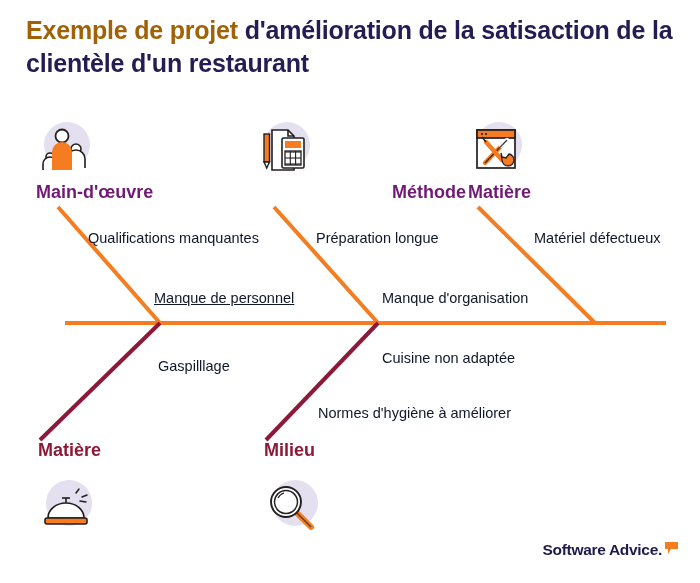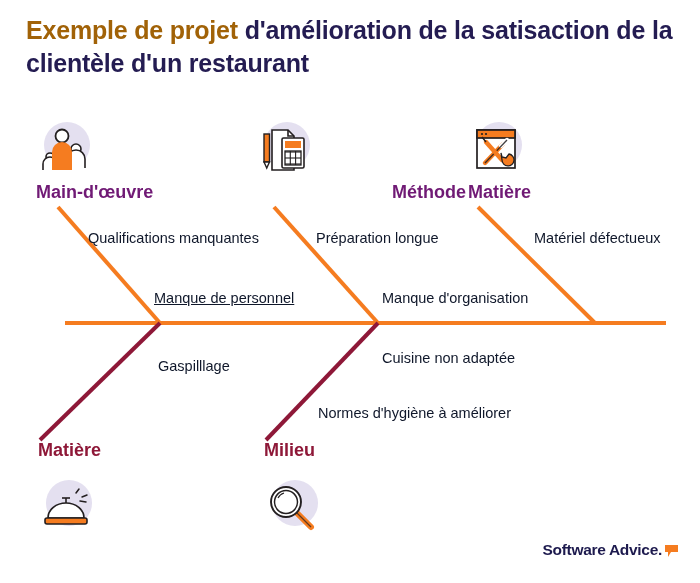--- a/index.html
+++ b/index.html
@@ -98,21 +98,21 @@
   #cause-5 { left: 158px; top: 358px; }
   #cause-6 { left: 382px; top: 350px; }
   #cause-7 { left: 318px; top: 405px; }
 
   
   #footer-logo {
     position: absolute;
     right: 22px;
     bottom: 24px;
     display: flex;
-    align-items: center;
+    align-items: flex-start;
     gap: 3px;
   }
   #logo-text {
     font-size: 15.5px;
     font-weight: bold;
     color: #1d1a4e;
     letter-spacing: -0.3px;
     white-space: nowrap;
   }
   #logo-mark {

